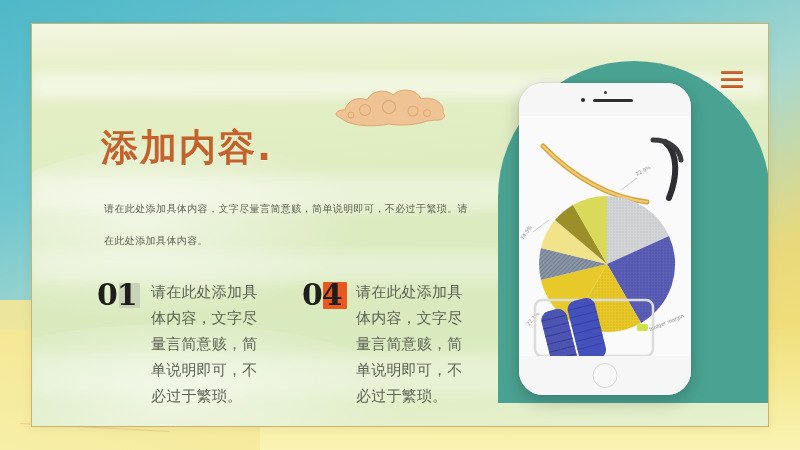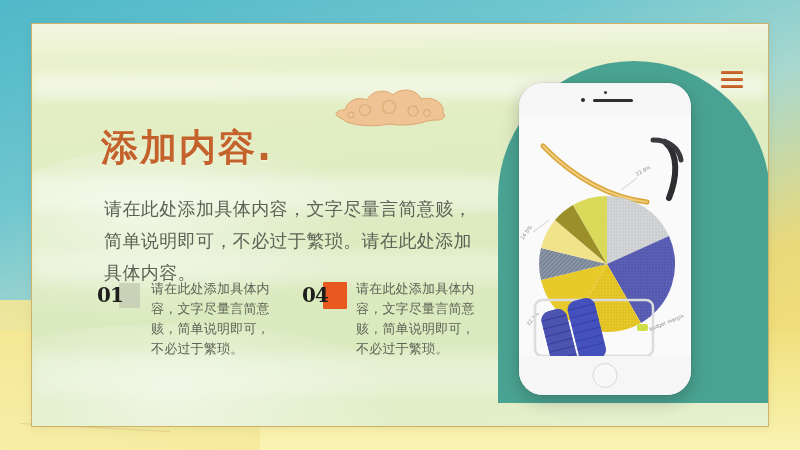--- a/index.html
+++ b/index.html
@@ -65,38 +65,38 @@
   .title {
     position:absolute; left:100px; top:122px;
     font-family:"DejaVu Sans", sans-serif;
     font-size:37px; font-weight:700; letter-spacing:2px;
     color:#c4622b;
     text-shadow:0 1px 0 rgba(255,255,255,.5);
   }
   .lead {
     position:absolute; left:103px; top:192px; width:372px;
     font-family:Liberation Serif, serif;
-    font-size:18px; line-height:32px; color:#5d6256; letter-spacing:.4px;
+    font-size:10px; line-height:32px; color:#5d6256; letter-spacing:.4px;
   }
 
   .items { position:absolute; left:96px; top:278px; width:390px; display:flex; gap:30px; }
   .item { width:175px; display:flex; gap:9px; }
   .num-wrap { position:relative; width:45px; flex:0 0 45px; height:34px; }
   .num-hl { position:absolute; border-radius:1px; }
   .num-hl.one   { left:22px; top:4px;  width:21px; height:25px; background:#c5cdb5; opacity:.85; }
   .num-hl.two   { left:21px; top:3px;  width:24px; height:27px; background:#e8581f; }
   .num {
     position:absolute; left:0; top:0;
     font-family:"DejaVu Serif", serif;
-    font-size:20px; font-weight:700; color:#1e1f1c; letter-spacing:-1px;
+    font-size:30px; font-weight:700; color:#1e1f1c; letter-spacing:-1px;
     line-height:32px;
   }
   .item-text {
     font-family:"DejaVu Sans", sans-serif;
-    font-size:13px; line-height:20px; color:#5d6256; letter-spacing:.2px;
+    font-size:15px; line-height:26px; color:#5d6256; letter-spacing:.2px;
     width:122px;
   }
 
   
   .teal-circle {
     position:absolute; left:497px; top:60px; width:272px; height:272px;
     border-radius:50%; background:#4aa392;
   }
   .teal-block {
     position:absolute; left:497px; top:196px; width:272px; height:206px;

